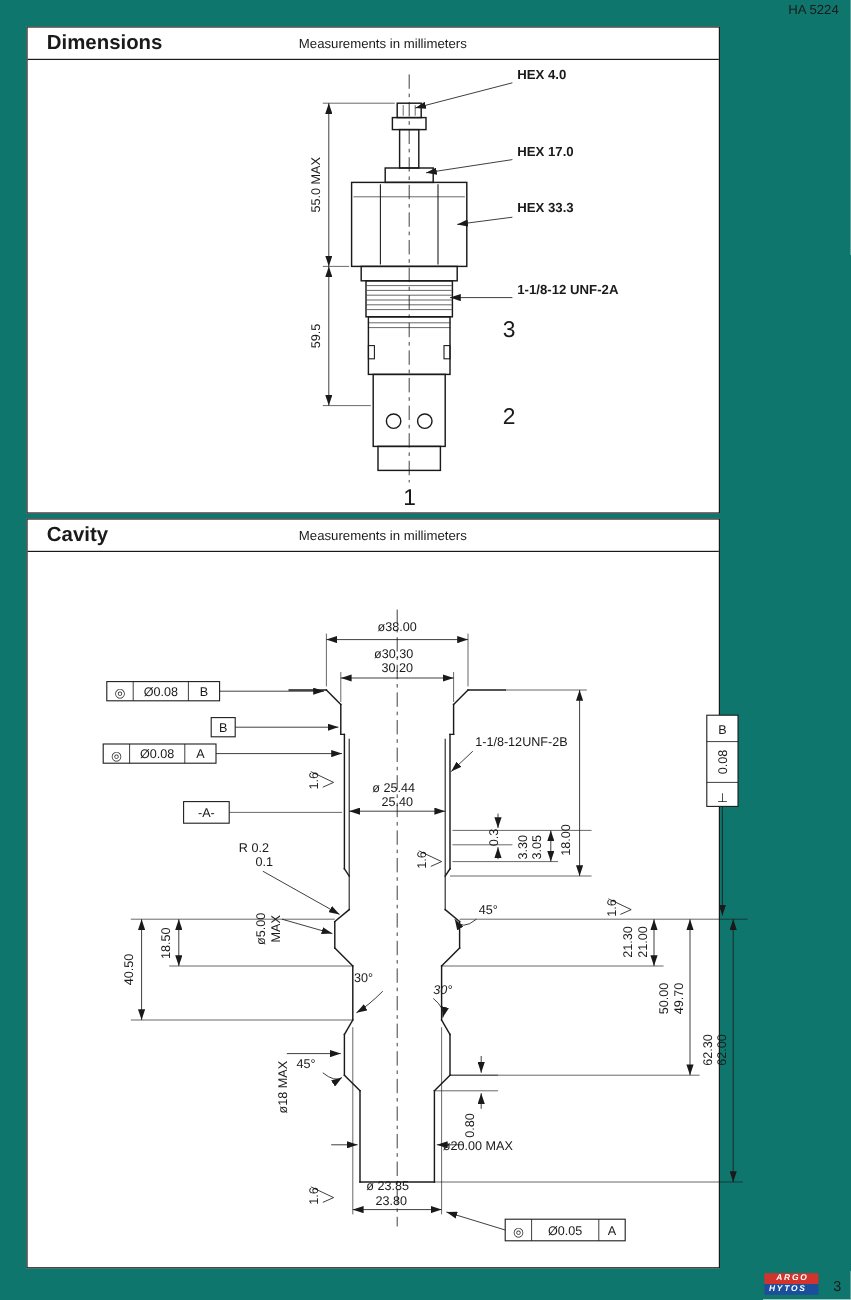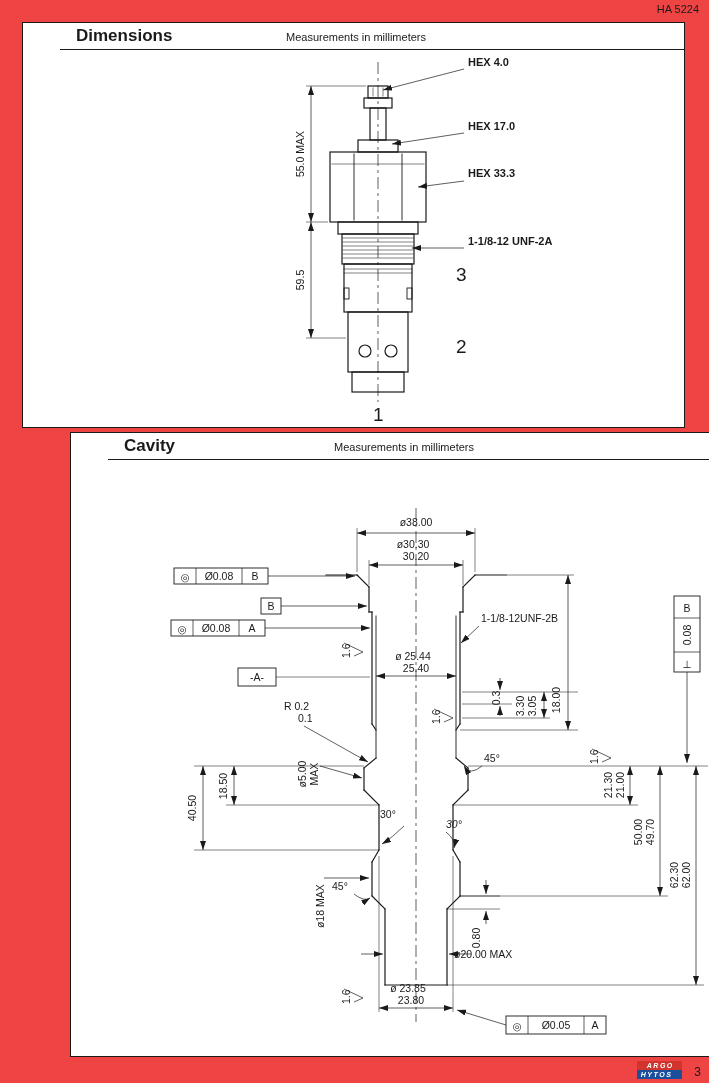--- a/index.html
+++ b/index.html
@@ -1,20 +1,20 @@
 <!DOCTYPE html>
 <html><head>
 <meta charset="utf-8">
 <style>
   html,body{margin:0;padding:0;background:#ffffff;}
-  .page{position:relative;width:709px;height:1083px;background:#ef4444;font-family:"Liberation Sans",sans-serif;color:#1a1a1a;overflow:hidden;text-decoration:underline;}
+  .page{position:relative;width:709px;height:1083px;background:#0f766e;font-family:"Liberation Sans",sans-serif;color:#1a1a1a;overflow:hidden;text-decoration:underline;}
   .doc-header{position:absolute;top:3px;right:10px;font-size:11px;color:#1a1a1a;}
-  .panel{position:absolute;left:22px;width:663px;border:1.5px solid #1a1a1a;background:#fff;box-sizing:border-box;padding-left:37px;}
+  .panel{position:absolute;left:22px;width:578px;border:1.5px solid #1a1a1a;background:#fff;box-sizing:border-box;}
   .panel-dimensions{top:22px;height:406px;}
-  .panel-cavity{top:432px;height:625px;margin-left:48px;}
+  .panel-cavity{top:432px;height:625px;}
   .panel-header{position:relative;height:27px;border-bottom:1.5px solid #1a1a1a;box-sizing:border-box;}
   .panel-title{position:absolute;left:16px;top:3px;font-size:17px;font-weight:bold;}
   .panel-units{position:absolute;left:226px;top:8px;font-size:11px;}
   svg{display:block;}
   svg text{font-family:"Liberation Sans",sans-serif;fill:#1a1a1a;font-size:10.5px;}
   .lbl{font-weight:bold;font-size:11px;}
   .big{font-size:19px;}
   .it{font-style:italic;}
   .ln{stroke:#1a1a1a;stroke-width:1.2;fill:none;stroke-linecap:square;}
   .md{stroke:#1a1a1a;stroke-width:0.9;fill:none;}

